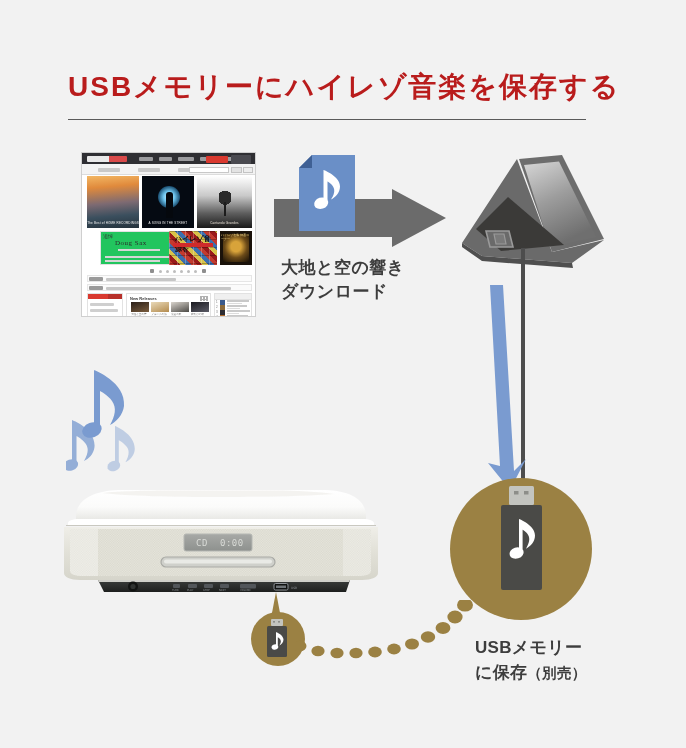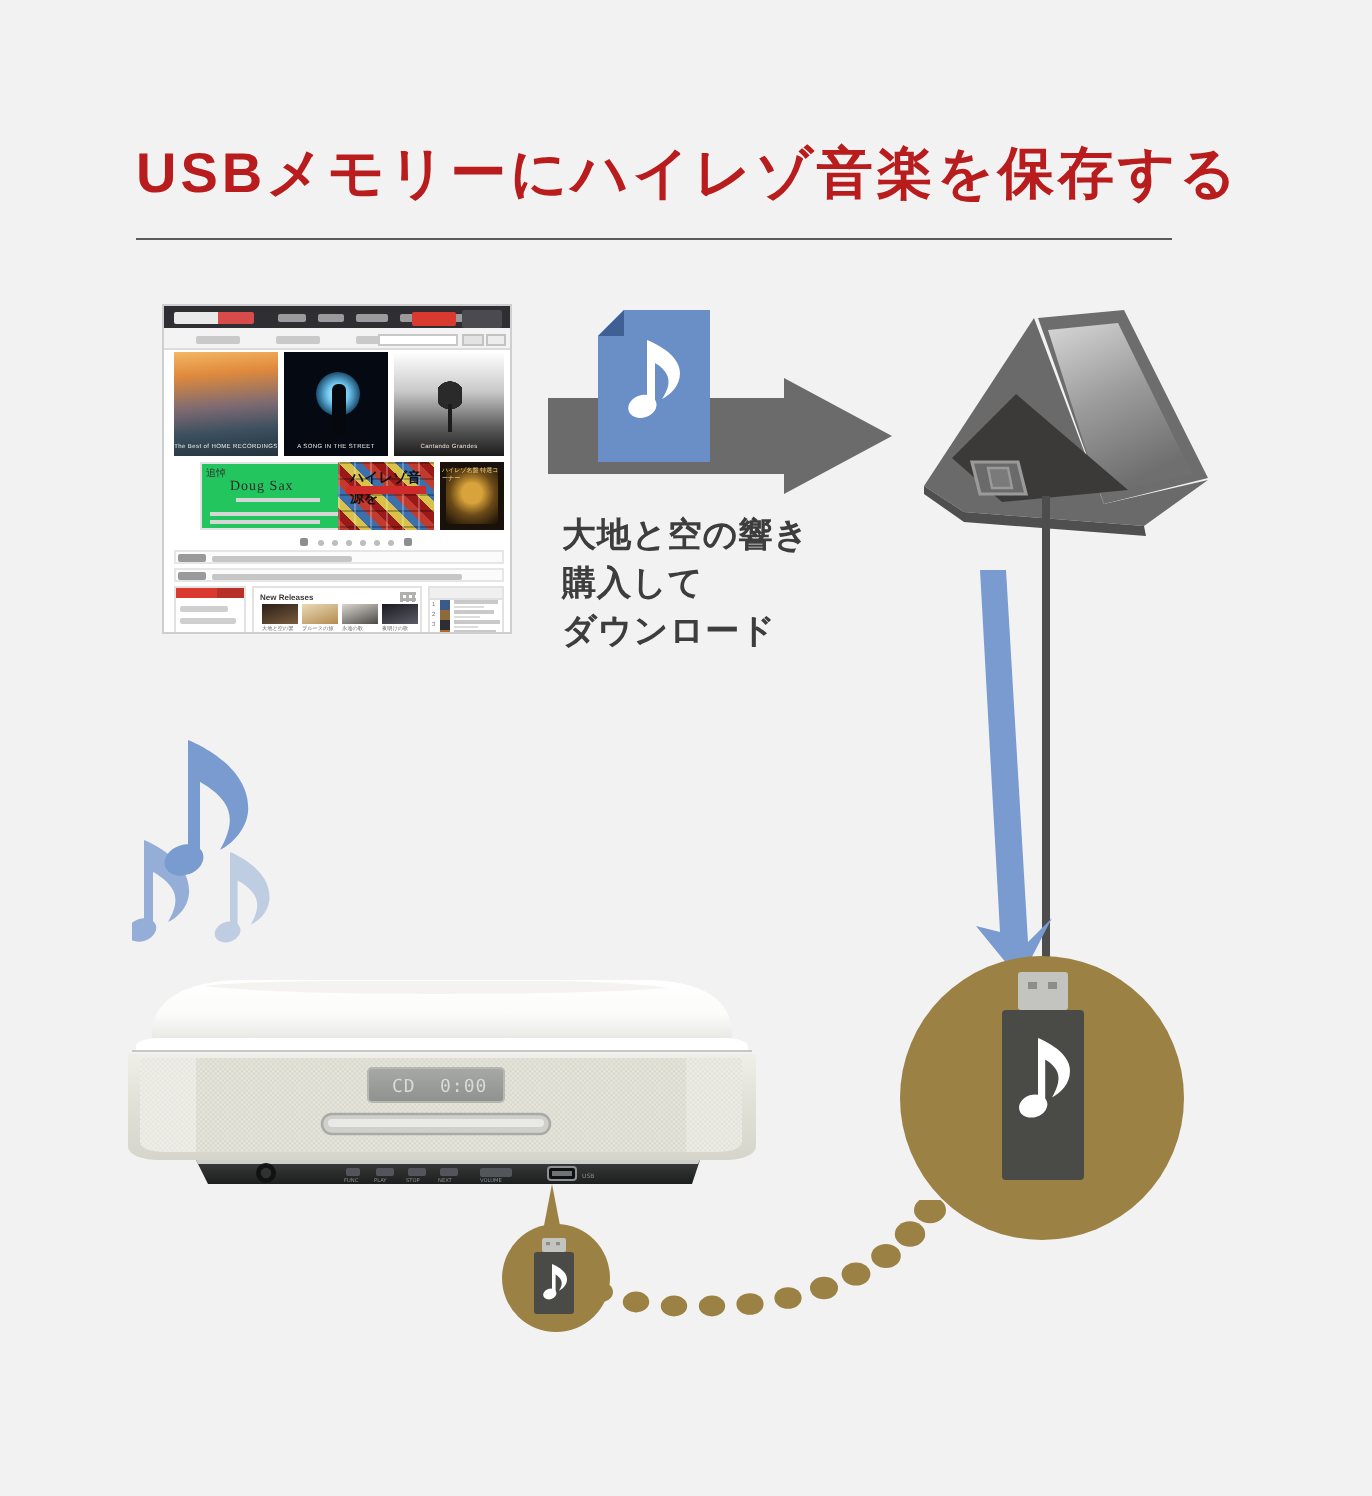--- a/index.html
+++ b/index.html
@@ -305,21 +305,20 @@
         <path d="M24.5,15 C24.5,15 41,21 41,31.5 C41,38 36,42.5 32,44.5
                  C35,40 36.5,35.5 34,31.5 C32,28.2 28.5,26.5 28.5,26.5 L28.5,45
                  L24.5,45 Z"></path>
         <ellipse cx="22.2" cy="48.2" rx="7.2" ry="5.6" transform="rotate(-18 22.2 48.2)"></ellipse>
       </g>
     </svg>
   </div>
 
   <div class="label-dl">
     <div>大地と空の響き</div>
-    <div>購入して</div>
     <div>ダウンロード</div>
   </div>
 
   <div class="laptop">
     <svg width="160" height="115" viewBox="0 0 160 115">
 
       <path d="M73,4 L116,0 L158,84 L106,97 Z" fill="#6d6d6d"></path>
       <path d="M78,10 L113,6.5 L150,82 L104,92 Z" fill="url(#scr)"></path>
       <defs>
         <linearGradient id="scr" x1="0" y1="0" x2="0.4" y2="1">
@@ -500,14 +499,18 @@
       <rect x="4" y="19" width="41" height="85" rx="2" fill="#4a4a47"></rect>
       <g fill="#ffffff">
         <path d="M22,33 C22,33 38,39 38,49.5 C38,56 33.2,60.5 29,62.7
                  C32,57.5 33.5,52.8 31,48.8 C29,45.6 25.6,43.8 25.6,43.8 L25.6,63.5
                  L22,63.5 Z"></path>
         <ellipse cx="19.6" cy="67" rx="7.2" ry="5.6" transform="rotate(-18 19.6 67)"></ellipse>
       </g>
     </svg>
   </div>
 
+  <div class="label-usb">
+    <div>USBメモリー</div>
+    <div><span>に保存</span><span class="paren">（別売）</span></div>
+  </div>
 
 </div>
 
 </body></html>

